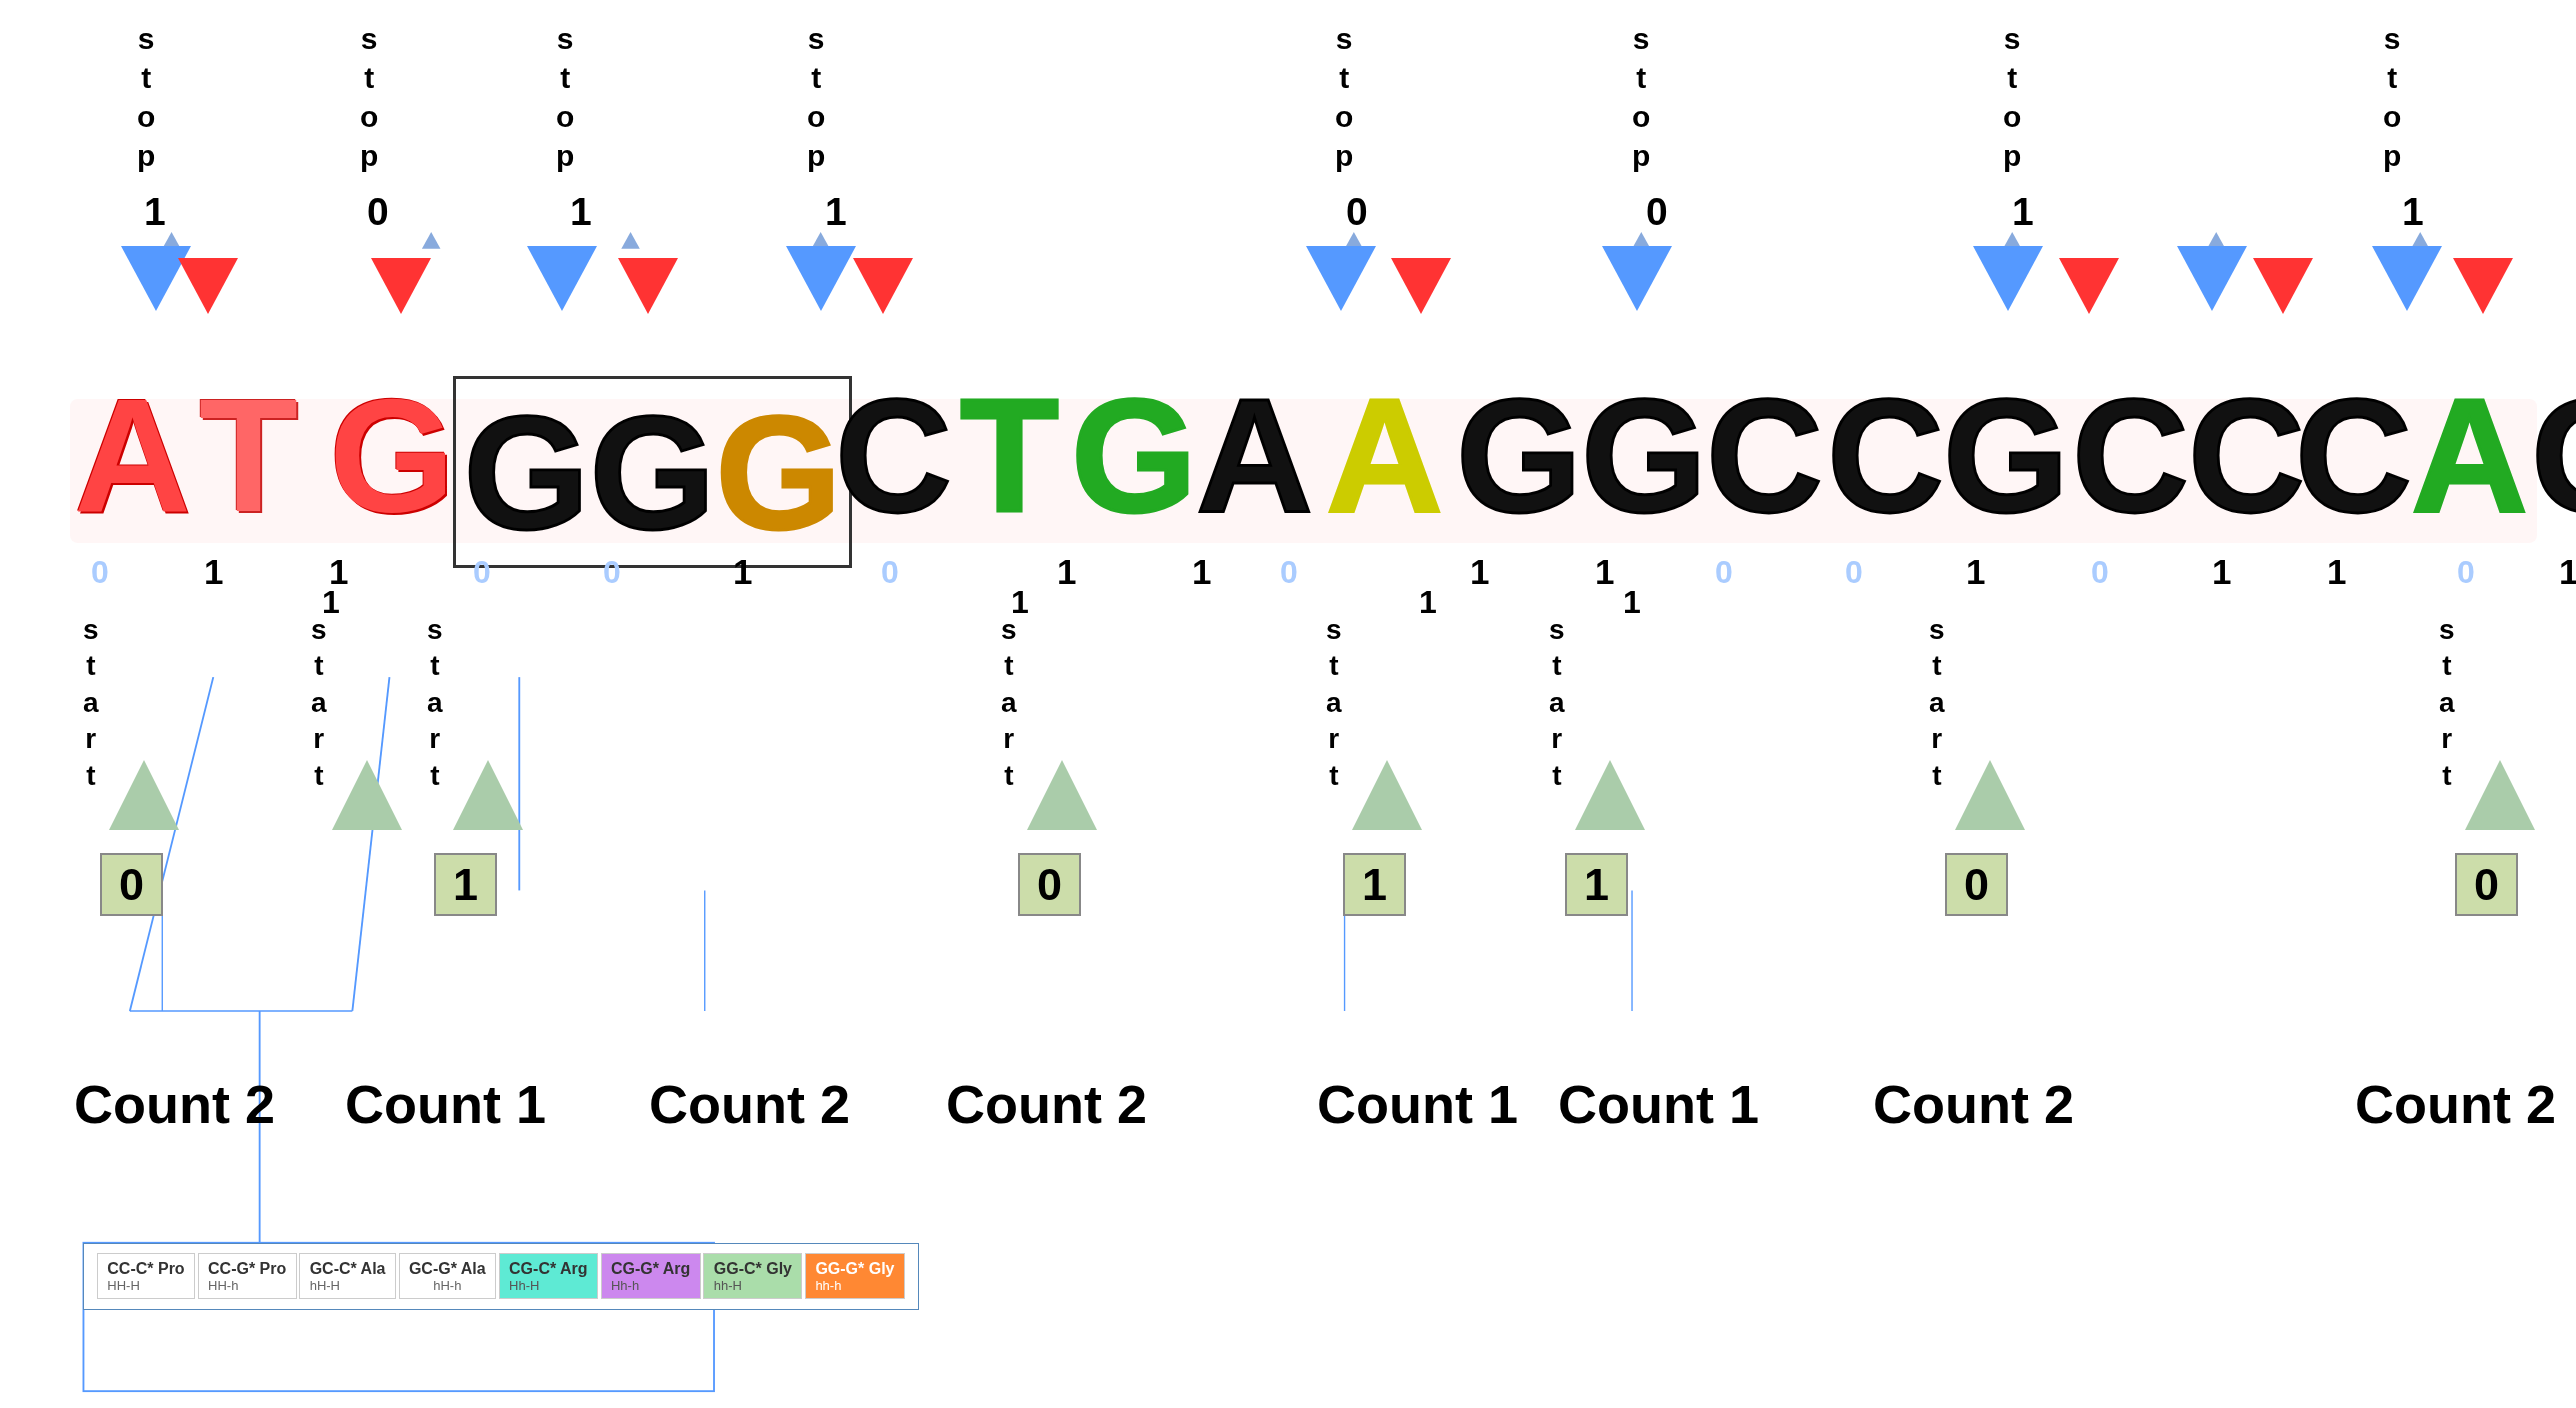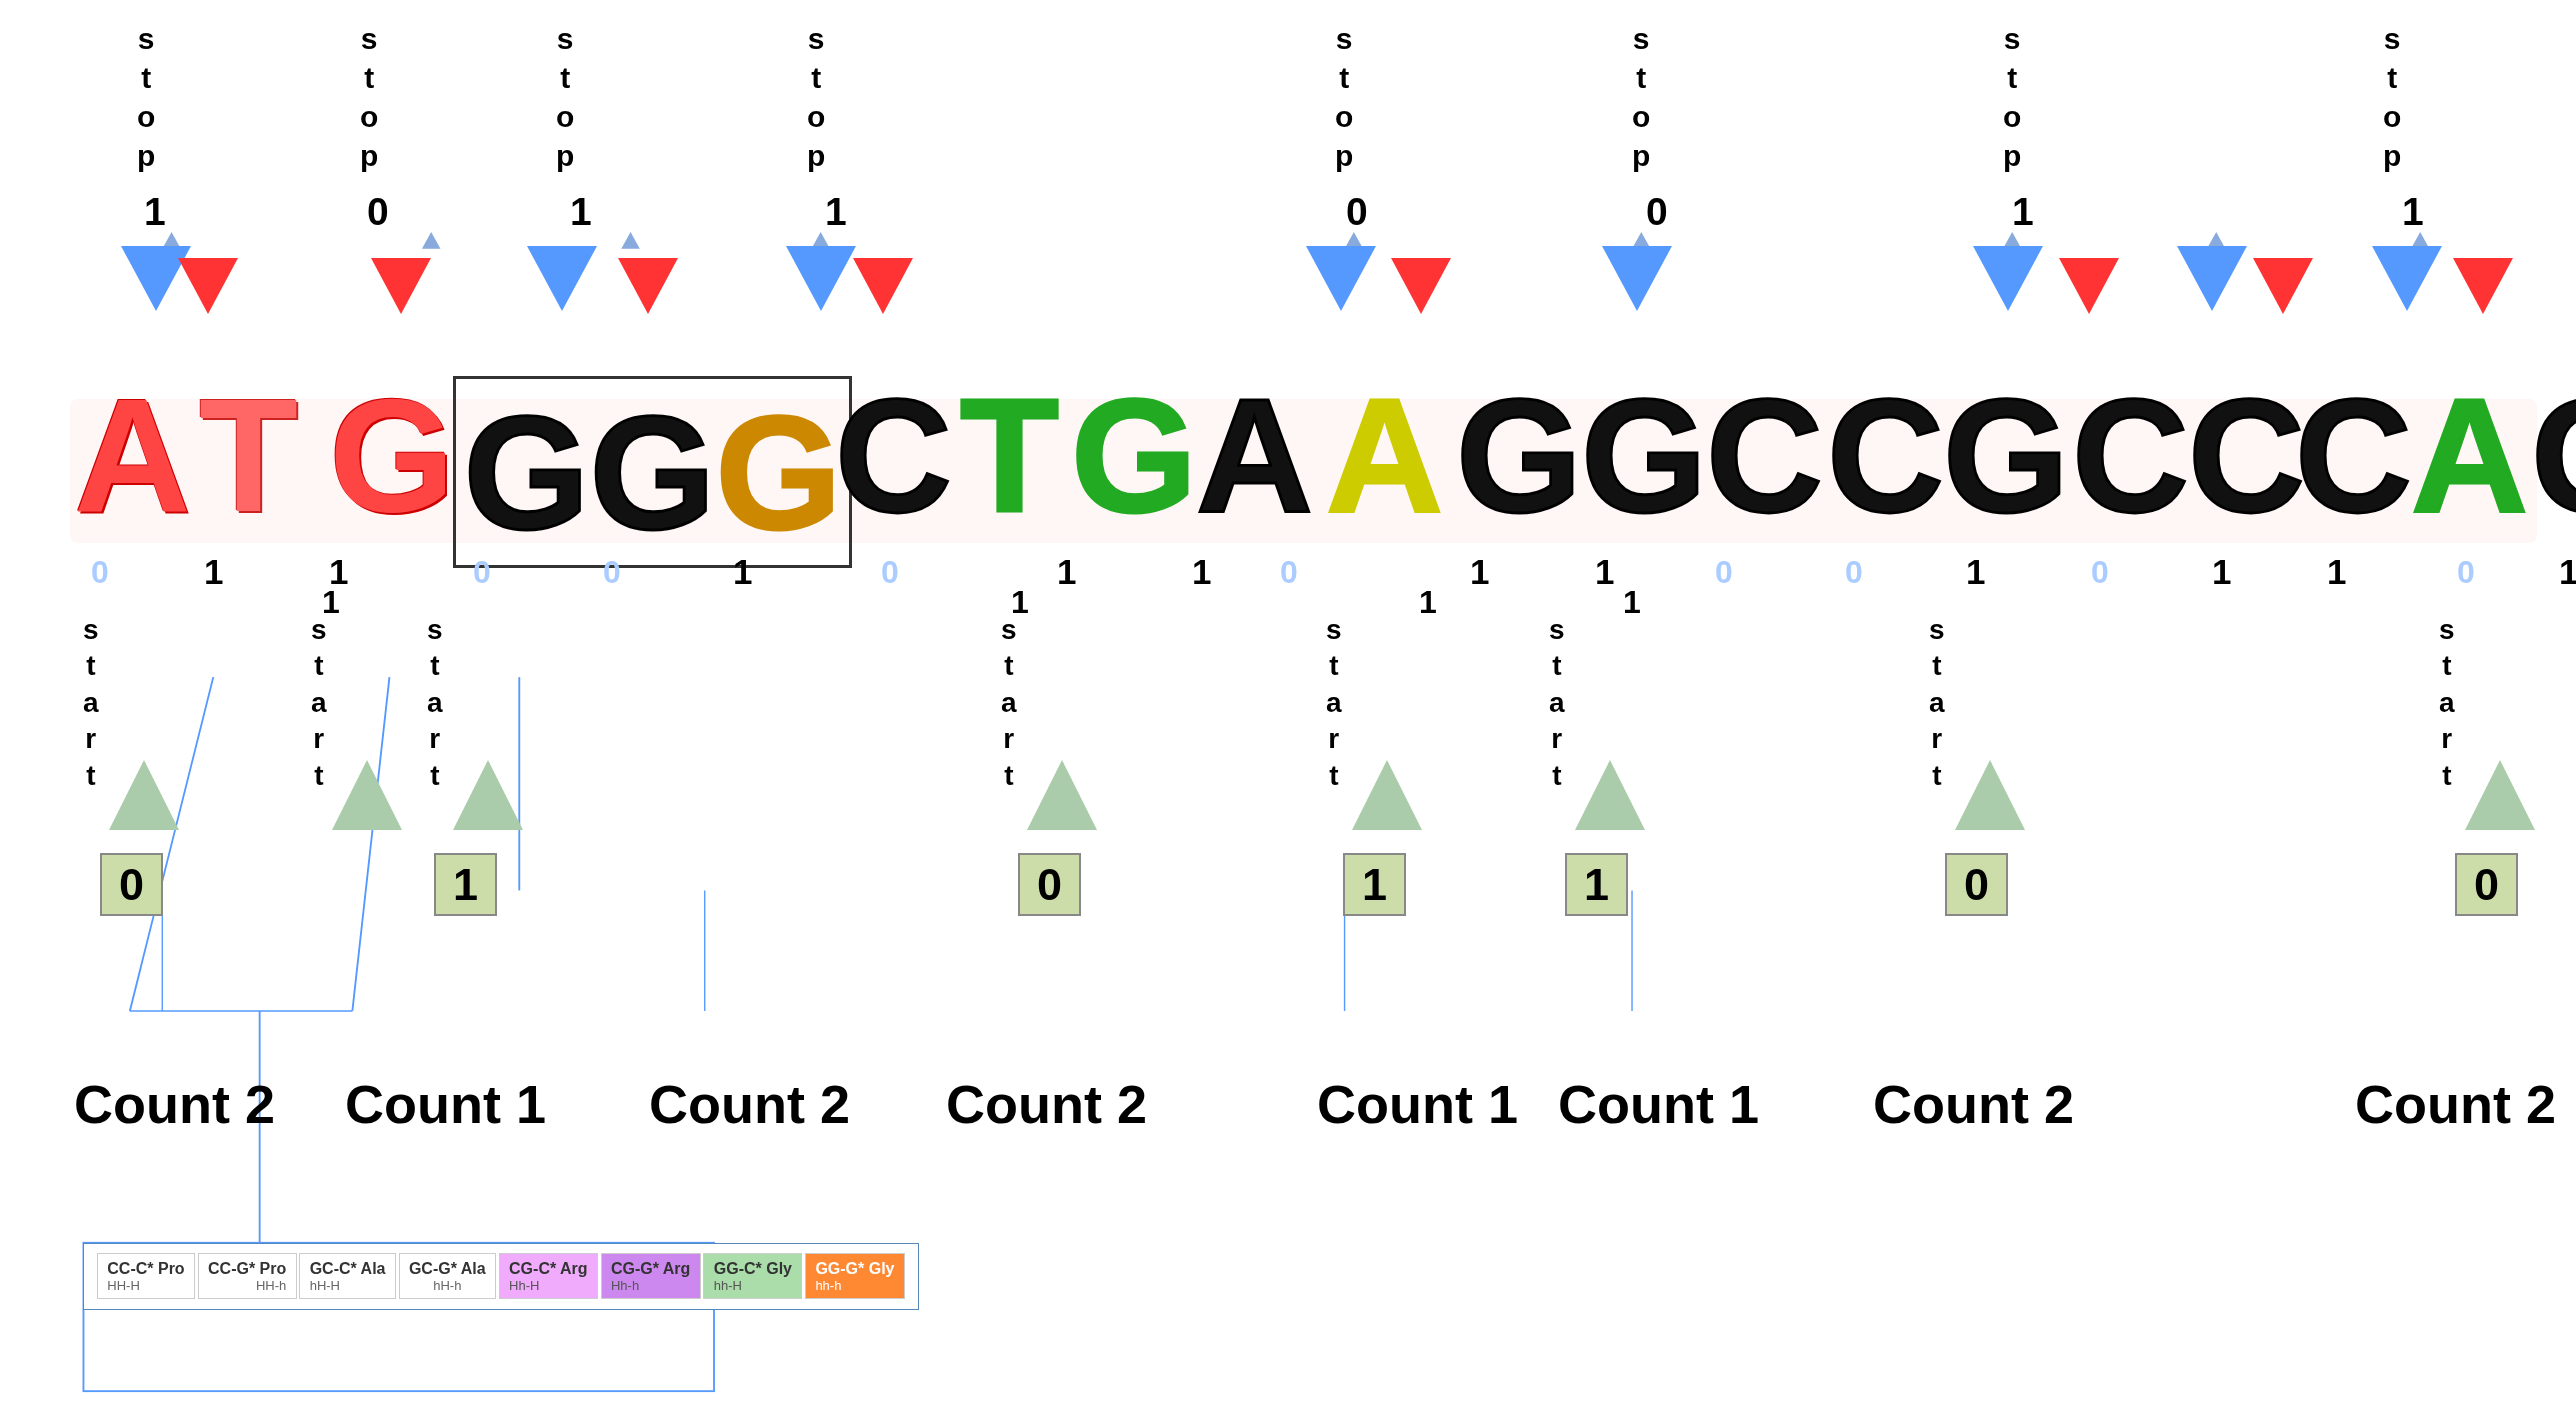--- a/index.html
+++ b/index.html
@@ -308,33 +308,33 @@
   <div style="position:absolute;top:1073px;left:1317px;font-size:54px;font-weight:bold;color:#000;">Count 1</div>
   <div style="position:absolute;top:1073px;left:1558px;font-size:54px;font-weight:bold;color:#000;">Count 1</div>
   <div style="position:absolute;top:1073px;left:1873px;font-size:54px;font-weight:bold;color:#000;">Count 2</div>
   <div style="position:absolute;top:1073px;left:2355px;font-size:54px;font-weight:bold;color:#000;">Count 2</div>
 
   <div style="position:absolute;top:1243px;left:83px;border:1.9px solid #5588bb;background:#fff;padding:9.3px 13px;display:flex;align-items:stretch;gap:2.8px;">
     <div style="border:0.9px solid #ccc;padding:5.6px 9.3px;min-width:82px;">
       <div style="font-size:16px;font-weight:bold;color:#333;">CC-C* Pro</div>
       <div style="font-size:13px;color:#666;">HH-H</div>
     </div>
-    <div style="border:0.9px solid #ccc;padding:5.6px 9.3px;min-width:82px;text-align:right;">
+    <div style="border:0.9px solid #ccc;padding:5.6px 9.3px;min-width:82px;">
       <div style="font-size:16px;font-weight:bold;color:#333;">CC-G* Pro</div>
       <div style="font-size:13px;color:#666;">HH-h</div>
     </div>
     <div style="border:0.9px solid #ccc;padding:5.6px 9.3px;min-width:82px;">
       <div style="font-size:16px;font-weight:bold;color:#333;">GC-C* Ala</div>
       <div style="font-size:13px;color:#666;">hH-H</div>
     </div>
     <div style="border:0.9px solid #ccc;padding:5.6px 9.3px;min-width:82px;text-align:center;">
       <div style="font-size:16px;font-weight:bold;color:#333;">GC-G* Ala</div>
       <div style="font-size:13px;color:#666;">hH-h</div>
     </div>
-    <div style="border:0.9px solid #ccc;padding:5.6px 9.3px;min-width:82px;background:#f0abfc;">
+    <div style="border:0.9px solid #ccc;padding:5.6px 9.3px;min-width:82px;background:#5eead4;">
       <div style="font-size:16px;font-weight:bold;color:#333;">CG-C* Arg</div>
       <div style="font-size:13px;color:#555;">Hh-H</div>
     </div>
     <div style="border:0.9px solid #ccc;padding:5.6px 9.3px;min-width:82px;background:#cc88ee;">
       <div style="font-size:16px;font-weight:bold;color:#333;">CG-G* Arg</div>
       <div style="font-size:13px;color:#555;">Hh-h</div>
     </div>
     <div style="border:0.9px solid #ccc;padding:5.6px 9.3px;min-width:82px;background:#aaddaa;">
       <div style="font-size:16px;font-weight:bold;color:#333;">GG-C* Gly</div>
       <div style="font-size:13px;color:#555;">hh-H</div>

